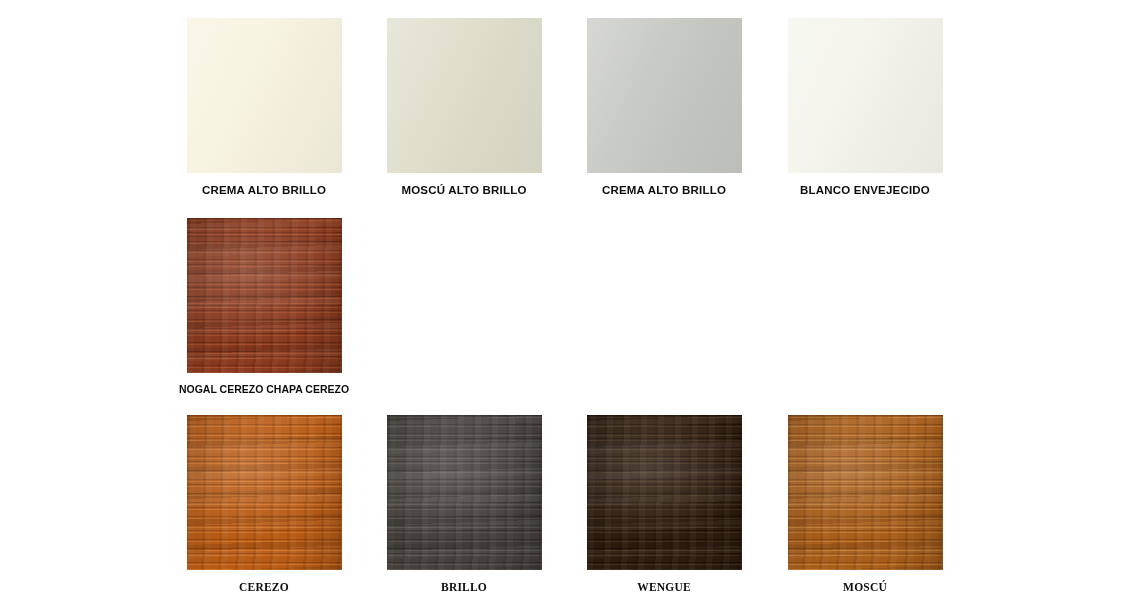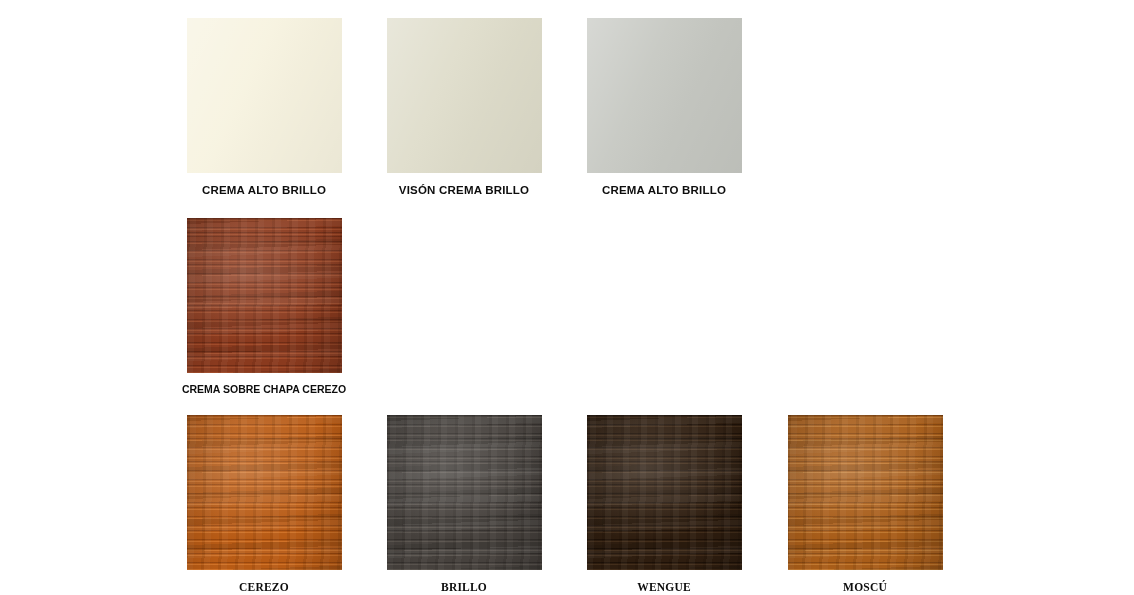--- a/index.html
+++ b/index.html
@@ -167,33 +167,37 @@
 </head>
 <body>
 
 <div id="swatch-grid">
     <div class="swatch-cell r1 c1">
       <div class="swatch-chip finish-plain" style="--base: #f7f3e0; --dark: #e8e2cb; --light: #fffdf2;"></div>
       <div class="swatch-label">CREMA ALTO BRILLO</div>
     </div>
     <div class="swatch-cell r1 c2">
       <div class="swatch-chip finish-plain" style="--base: #dfddcb; --dark: #cfcdba; --light: #eeecdd;"></div>
-      <div class="swatch-label">VISÓN CREMA BRILLO</div>
+      <div class="swatch-label">MOSCÚ ALTO BRILLO</div>
     </div>
     <div class="swatch-cell r1 c3">
       <div class="swatch-chip finish-plain" style="--base: #c6c8c2; --dark: #b4b6b0; --light: #d7d9d4;"></div>
       <div class="swatch-label">CREMA ALTO BRILLO</div>
     </div>
+    <div class="swatch-cell r1 c4">
+      <div class="swatch-chip finish-plain" style="--base: #f4f4ec; --dark: #e6e6dd; --light: #fdfdf8;"></div>
+      <div class="swatch-label">BLANCO ENVEJECIDO</div>
+    </div>
     <div class="swatch-cell r2 c1">
       <div class="swatch-chip finish-wood" style="--base: #8a3a1e; --dark: #6b2a14; --light: #a54f2c;">
         <div class="grain-lines"></div>
         <div class="grain-blotch"></div>
         <div class="grain-shade"></div>
       </div>
-      <div class="swatch-label tight">CREMA SOBRE CHAPA CEREZO</div>
+      <div class="swatch-label tight">NOGAL CEREZO CHAPA CEREZO</div>
     </div>
     <div class="swatch-cell r3 c1">
       <div class="swatch-chip finish-wood" style="--base: #b85b15; --dark: #94440c; --light: #d4762b;">
         <div class="grain-lines"></div>
         <div class="grain-blotch"></div>
         <div class="grain-shade"></div>
       </div>
       <div class="swatch-label">CEREZO</div>
     </div>
     <div class="swatch-cell r3 c2">

